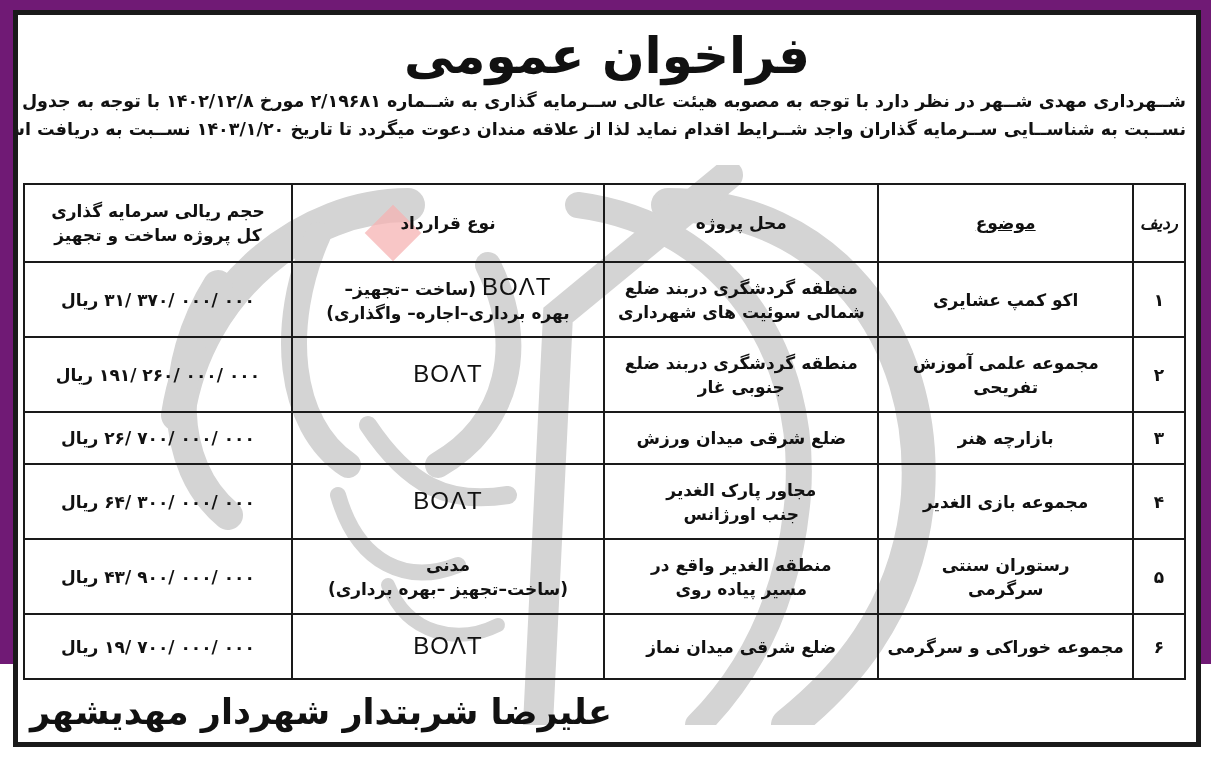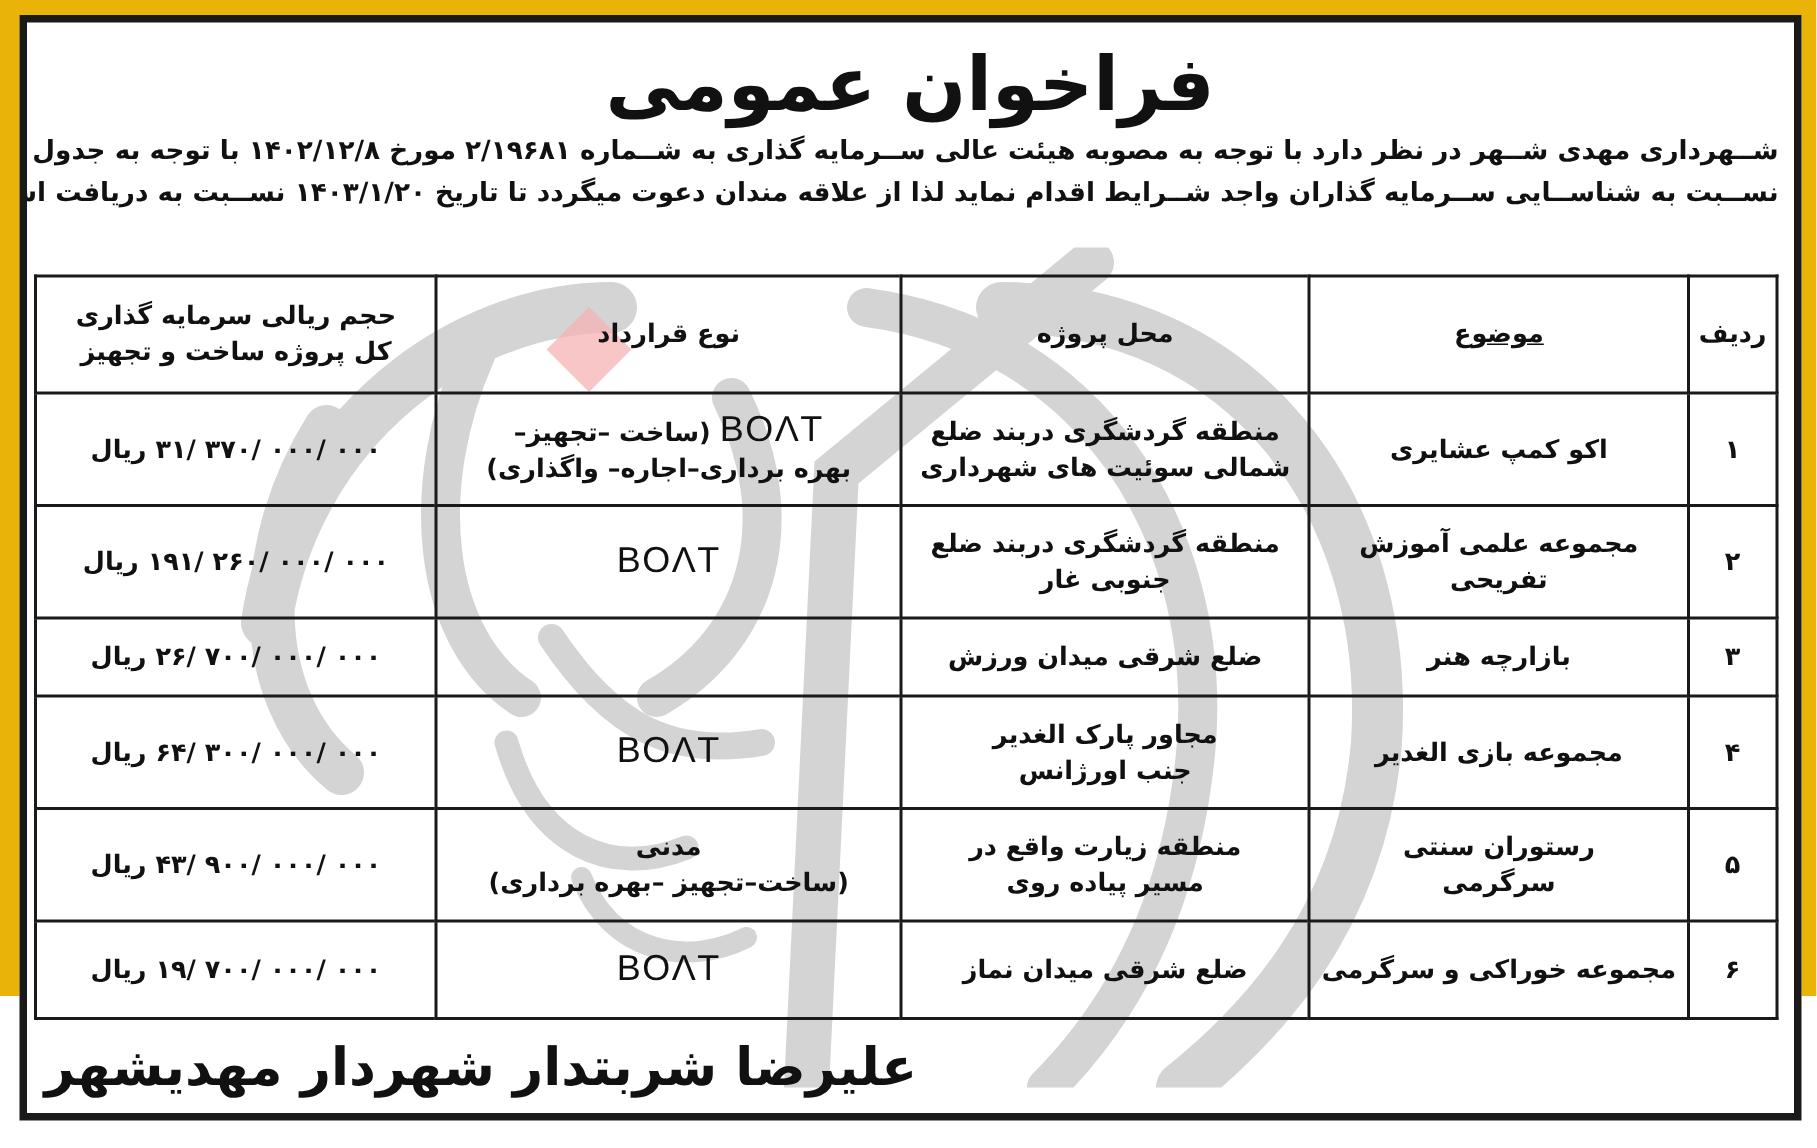--- a/index.html
+++ b/index.html
@@ -6,21 +6,21 @@
     html, body {
       width: 1211px; height: 765px;
       background: #ffffff;
       overflow: hidden;
       font-family: "DejaVu Sans", "Liberation Sans", sans-serif;
       color: #111;
     }
     .page {
       position: relative;
       width: 1211px; height: 664px;
-      background: #eab308;
+      background: #701a75;
     }
     .frame {
       position: absolute;
       left: 13px; top: 10px;
       width: 1188px; height: 737px;
       border: 5px solid #1a1a1a;
       background: #fff;
       direction: rtl;
       overflow: hidden;
     }
@@ -64,21 +64,21 @@
     table.grid th, table.grid td {
       border: 2px solid #1a1a1a;
       text-align: center;
       vertical-align: middle;
       font-weight: bold;
       font-size: 17px;
       line-height: 24px;
       padding: 2px 6px;
     }
     table.grid th { height: 78px; font-size: 17px; }
-    .col-idx { width: 52px; }
+    .col-idx { width: 52px; font-style: italic; }
     .col-subject { width: 255px; text-decoration: underline; }
     .col-loc { width: 275px; }
     .col-type { width: 313px; margin-left: 23px; }
     .col-amount { width: 268px; }
     td.idx { font-size: 20px; }
     td.amount {
       text-align: right;
       vertical-align: top;
       padding-top: 8px;
       font-size: 17px;
@@ -229,21 +229,21 @@
           <td class="amount">۰۰۰ /۰۰۰ /۳۰۰ /۶۴ ریال</td>
         </tr>
 
         <tr class="r5">
           <td class="idx">۵</td>
           <td class="subject">
             <span class="cell-line">رستوران سنتی</span>
             <span class="cell-line">سرگرمی</span>
           </td>
           <td class="loc">
-            <span class="cell-line">منطقه زیارت واقع در</span>
+            <span class="cell-line">منطقه الغدیر واقع در</span>
             <span class="cell-line">مسیر پیاده روی</span>
           </td>
           <td class="type">
             <span class="cell-line">مدنی</span>
             <span class="cell-line">(ساخت–تجهیز –بهره برداری)</span>
           </td>
           <td class="amount">۰۰۰ /۰۰۰ /۹۰۰ /۴۳ ریال</td>
         </tr>
 
         <tr class="r6">

